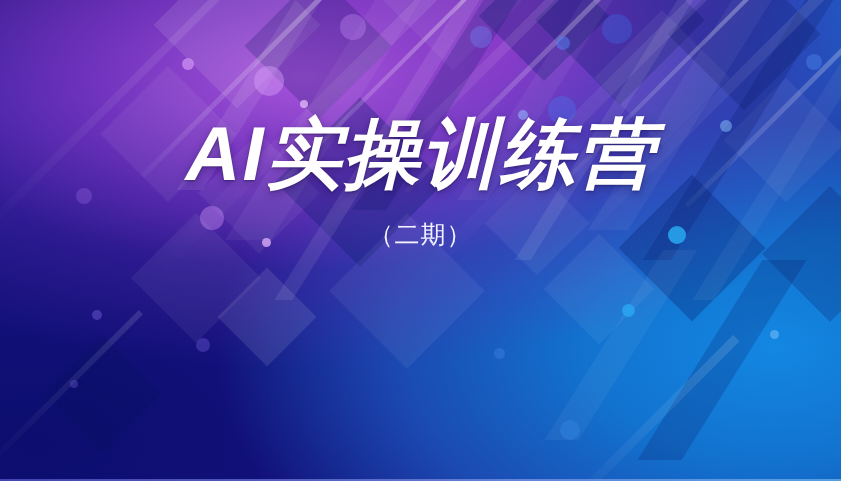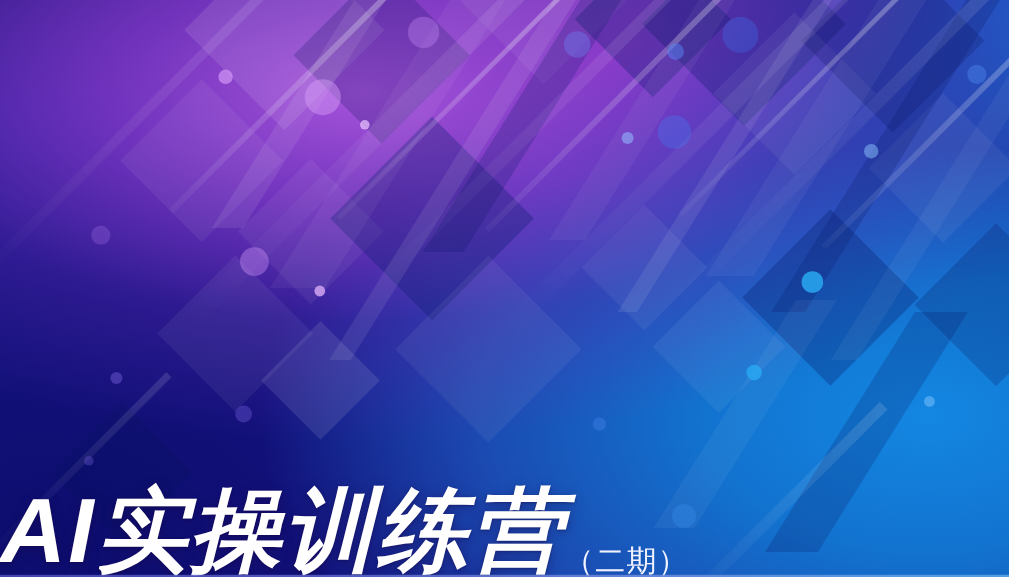--- a/index.html
+++ b/index.html
@@ -64,22 +64,22 @@
   .dot {
     position: absolute;
     border-radius: 50%;
   }
 
   
   .content {
     position: absolute;
     inset: 0;
     display: flex;
-    flex-direction: row;
-    align-items: flex-end;
+    flex-direction: column;
+    align-items: center;
     justify-content: flex-start;
     text-align: center;
   }
   .title {
     margin-top: 116px;
     font-size: 76px;
     line-height: 1;
     font-weight: 900;
     font-style: italic;
     color: #ffffff;
@@ -91,20 +91,21 @@
     margin-top: 46px;
     font-size: 35px;
     line-height: 1;
     font-weight: 700;
     color: #ffffff;
     letter-spacing: 0.5px;
     text-shadow: 0 2px 7px rgba(20,20,90,0.35);
     white-space: nowrap;
   }
   .edition {
+    margin-top: 30px;
     font-size: 25px;
     line-height: 1;
     font-weight: 400;
     color: #f2f3ff;
     letter-spacing: 1px;
     white-space: nowrap;
   }
 
   
   .bottom-rule {

